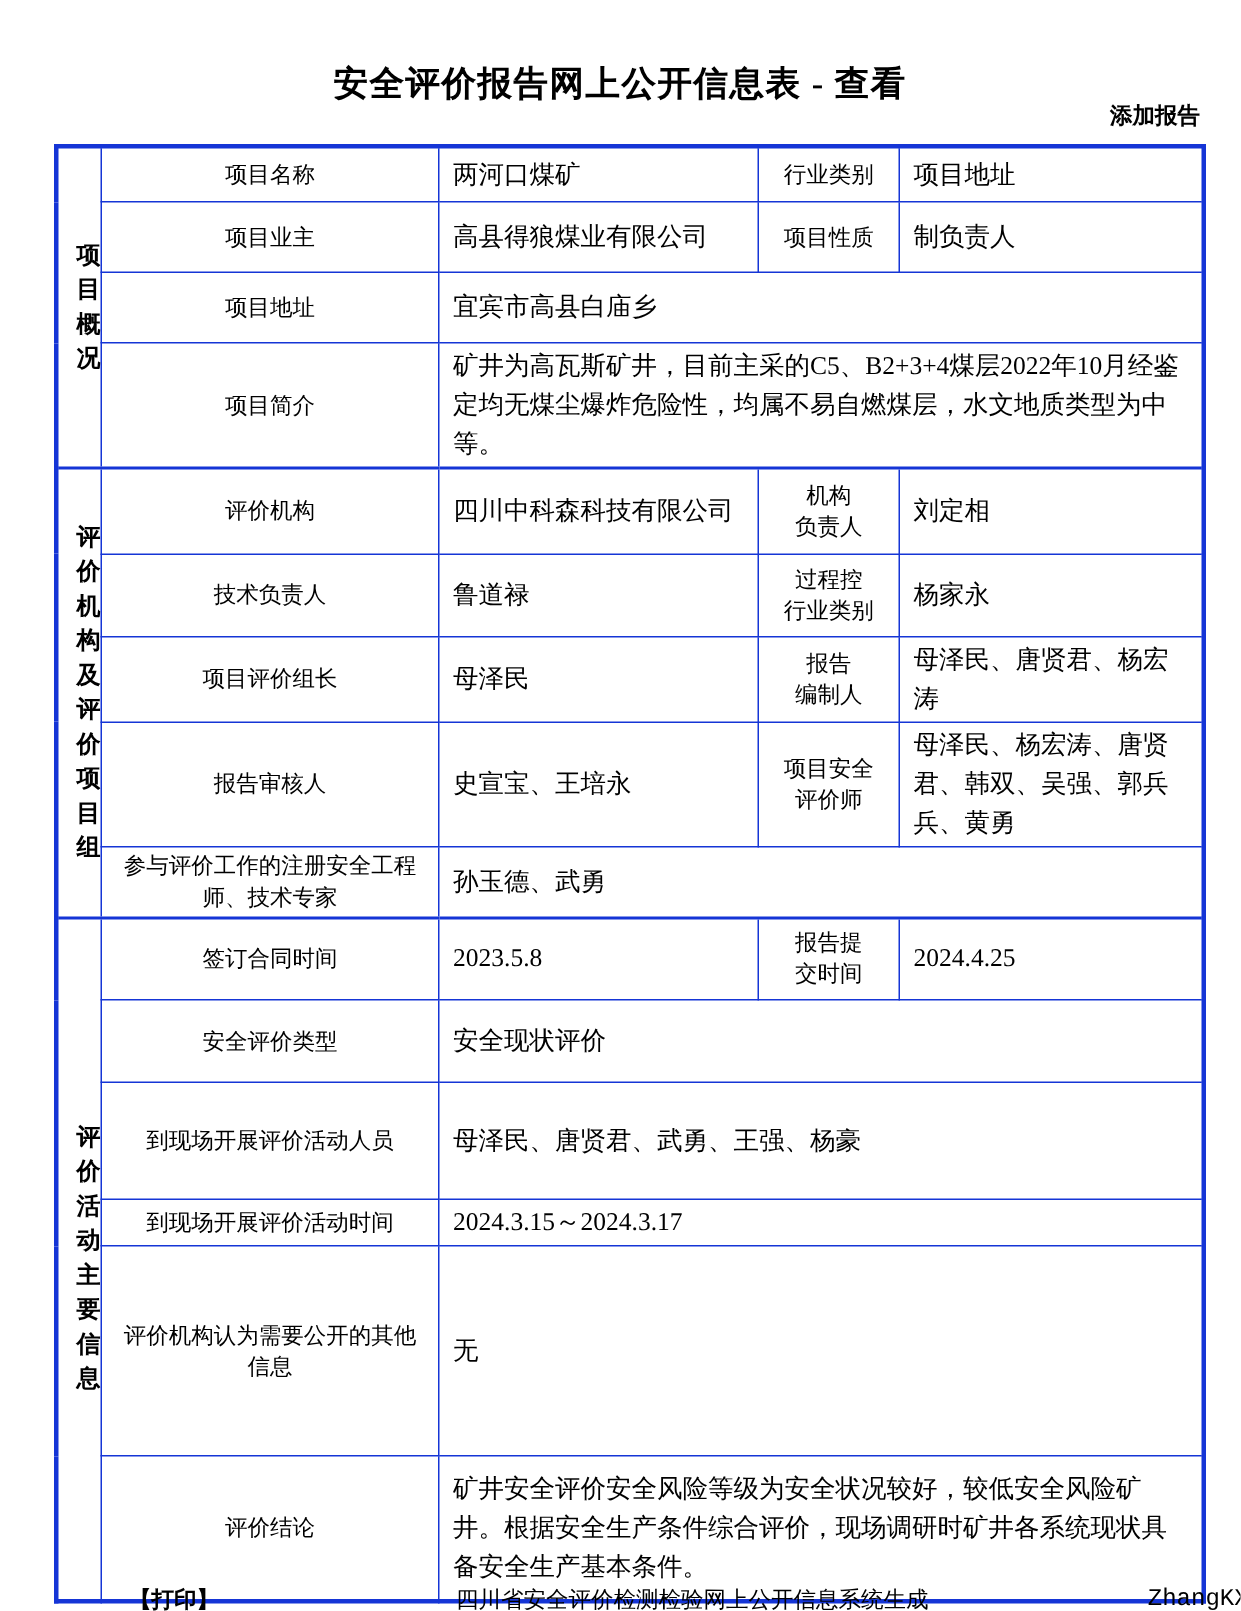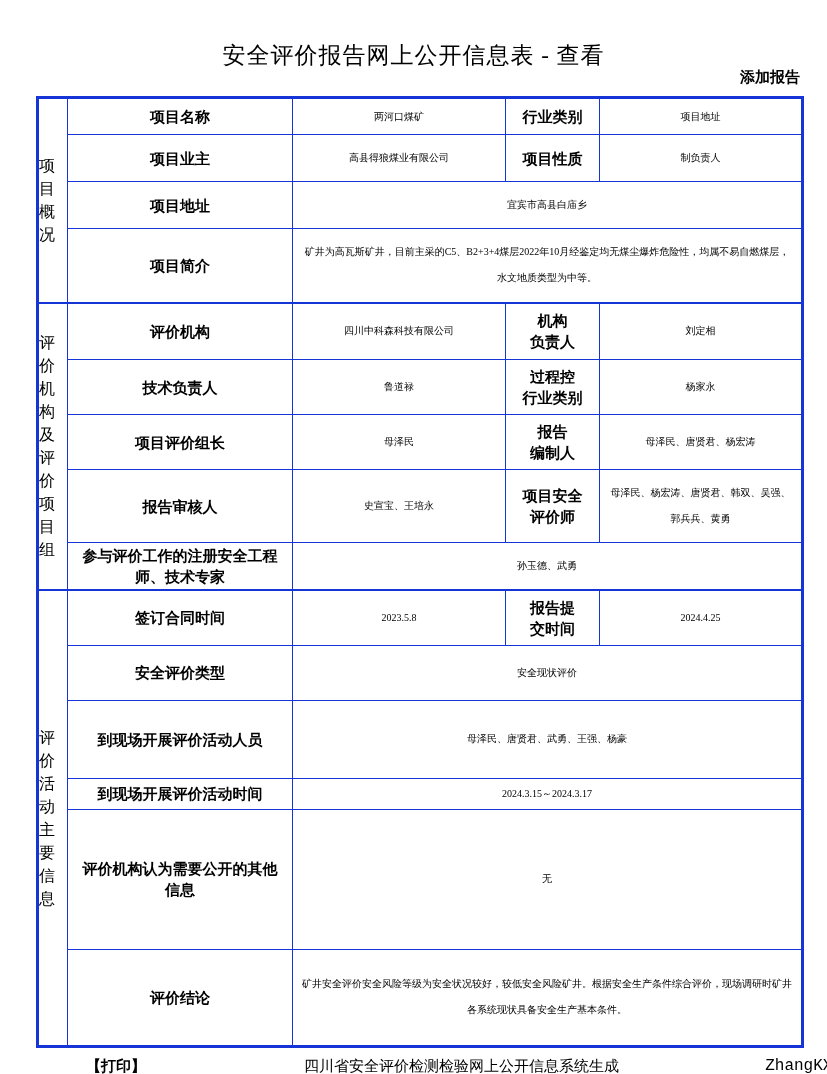--- a/index.html
+++ b/index.html
@@ -6,55 +6,55 @@
   body {
     width:827px; height:1074px;
     background:#ffffff; color:#000000;
     font-family:"Liberation Sans", sans-serif;
     position:relative; overflow:hidden;
   }
   .page-title {
     position:absolute; top:40px; left:0; width:827px;
     text-align:center;
     font-family:"Liberation Serif", serif;
-    font-weight:normal; font-size:23px;
+    font-weight:bold; font-size:23px;
     letter-spacing:1px;
   }
   .add-report {
     position:absolute; top:68px; right:27px;
     font-size:15px; font-weight:bold; cursor:pointer;
   }
   table.report {
     position:absolute; left:36px; top:96px;
     width:765px;
     border-collapse:collapse; table-layout:fixed;
     border:3px solid #1535d6;
   }
   table.report td {
     border:1px solid #1535d6;
     vertical-align:middle;
     overflow:hidden;
   }
   tr.sec-top td { border-top:2px solid #1535d6; }
   td.sec {
     width:30px; padding:0;
-    text-align:left; vertical-align:middle;
-    font-weight:normal; font-size:16px; line-height:23px;
+    text-align:right; vertical-align:middle;
+    font-weight:bold; font-size:16px; line-height:23px;
     word-break:break-all;
   }
   td.lbl {
     text-align:center;
-    font-weight:bold; font-size:15px; line-height:21px;
+    font-weight:normal; font-size:15px; line-height:21px;
     padding:2px 4px;
     white-space:pre-line;
   }
   td.val {
-    text-align:center;
+    text-align:left;
     font-family:"Liberation Serif", serif;
-    font-size:10px; line-height:26px;
+    font-size:17px; line-height:26px;
     padding:2px 9px;
     white-space:pre-line;
   }
   .footer {
     position:absolute; top:1057px; left:0; width:827px; height:17px;
     font-size:15px;
     margin-left:48px;
   }
   .footer .print {
     position:absolute; left:38px; top:0;

